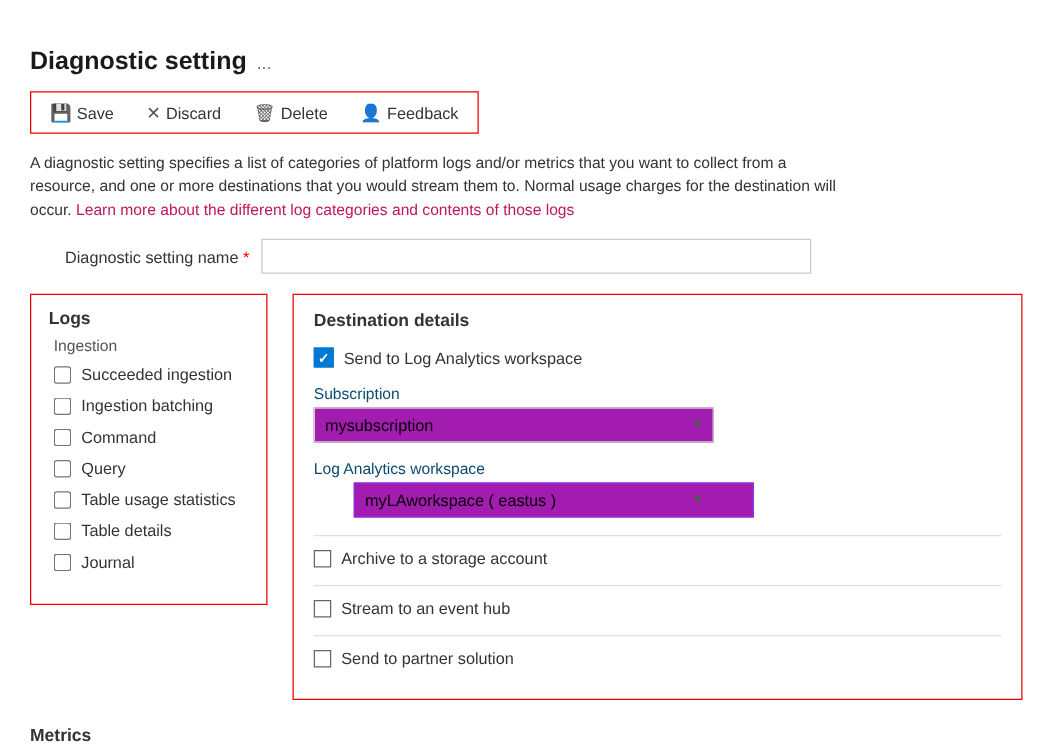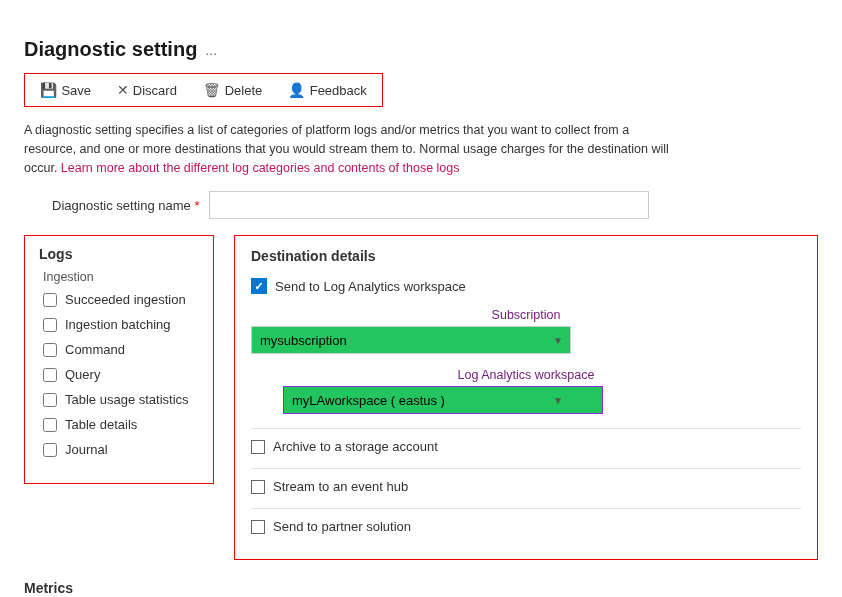--- a/index.html
+++ b/index.html
@@ -165,34 +165,33 @@
       color: #fff;
       font-size: 11px;
       font-weight: 700;
     }
     .field-group {
       margin-bottom: 14px;
       padding-left: 0;
     }
     .field-group-label {
       font-size: 12.5px;
-      color: #701a75;
+      color: #0c4a6e;
       margin-bottom: 4px;
       display: block;
-      text-align: center;
     }
     .select-wrapper {
       position: relative;
       width: 320px;
     }
     .select-wrapper select {
       width: 100%;
       height: 28px;
       border: 1px solid #ccc;
-      background: #22c55e;
+      background: #a21caf;
       padding: 0 8px;
       font-size: 13px;
       appearance: none;
       -webkit-appearance: none;
       cursor: pointer;
     }
     .select-wrapper.highlighted select {
       border-color: #8a2be2;
       border-width: 1.5px;
       margin-left: 32px;

